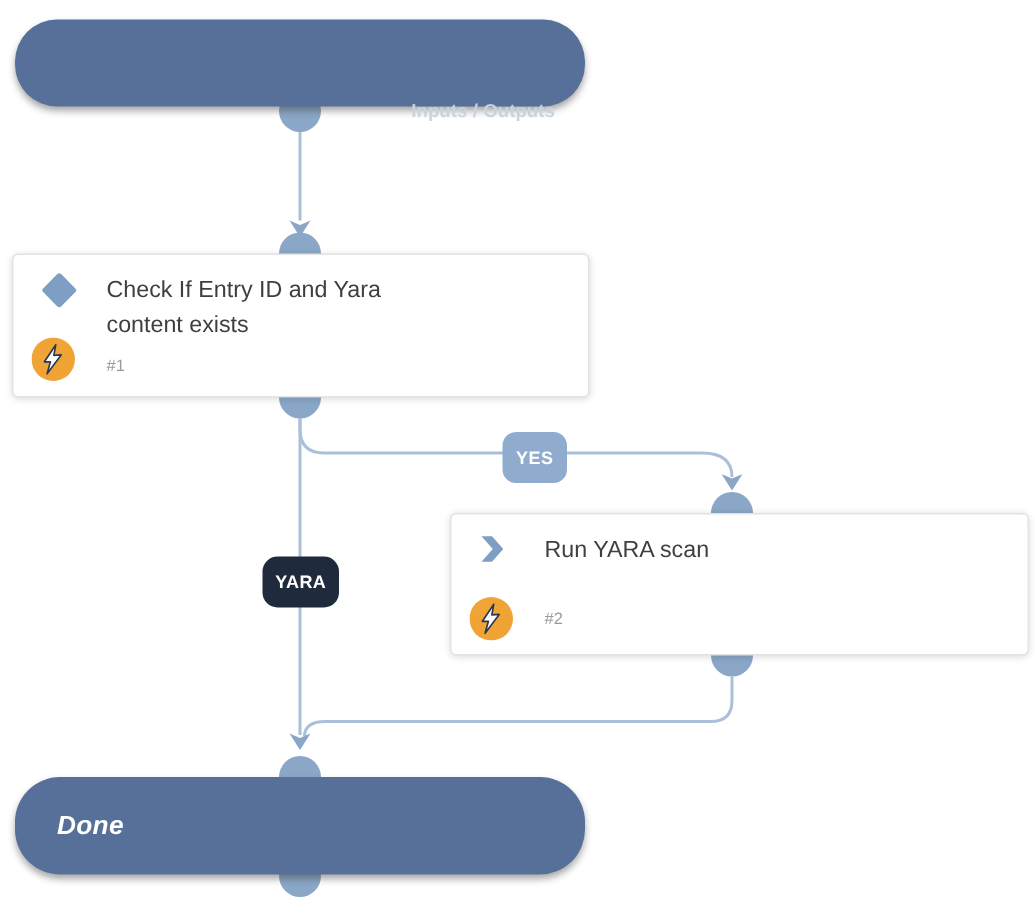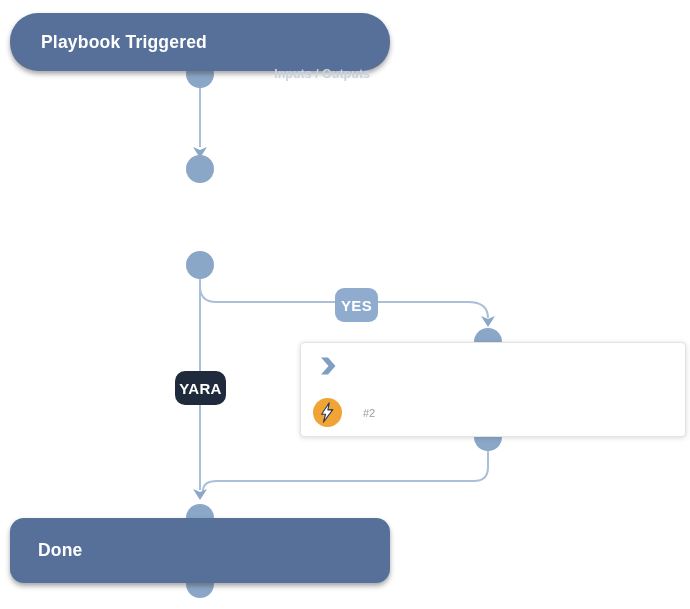--- a/index.html
+++ b/index.html
@@ -23,21 +23,21 @@
   .terminal{
     position:absolute;z-index:2;
     width:380px;height:58px;border-radius:28px;
     background:var(--terminal-fill);
     box-shadow:0 3px 5px rgba(60,60,60,.45);
     display:flex;align-items:center;
     color:var(--terminal-text);
     cursor:pointer;
   }
   .terminal.trigger{left:10px;top:13px;}
-  .terminal.done{left:10px;top:518px;height:65px;border-radius:14px;}
+  .terminal.done{left:10px;top:518px;height:65px;border-radius:30px;font-style:italic;}
   .t-title{font-size:17.5px;font-weight:bold;letter-spacing:.2px;}
   .terminal.trigger .t-title{margin-left:31px;}
   .terminal.done .t-title{margin-left:28px;}
   .t-link{
     position:absolute;right:20px;top:50%;transform:translateY(-50%);
     font-size:12.5px;font-weight:bold;color:var(--link-text);cursor:pointer;margin-top:32px;
   }
 
   
   .card{
@@ -66,21 +66,21 @@
     position:absolute;left:22px;top:15px;width:17px;height:17px;
     background:var(--icon-blue);transform:rotate(45deg);border-radius:2px;
   }
   .chevron-wrap{position:absolute;left:16px;top:12px;width:22px;height:22px;}
   .bolt-wrap{position:absolute;left:12px;top:55px;width:29px;height:29px;}
 
   
   .badge{
     position:absolute;z-index:3;
     display:flex;align-items:center;justify-content:center;
-    color:var(--badge-text);font-weight:bold;font-size:15px;
+    color:var(--badge-text);font-weight:bold;font-size:12px;
     letter-spacing:.3px;
   }
   .badge.yes{left:335px;top:288px;width:43px;height:34px;border-radius:9px;background:var(--yes-badge);}
   .badge.else{left:175px;top:371px;width:51px;height:34px;border-radius:10px;background:var(--else-badge);}
 </style>
 </head>
 <body>
 
 <div class="canvas">
 
@@ -98,35 +98,46 @@
     <circle cx="200" cy="74" r="14" style="fill:var(--node)"></circle>
     <circle cx="200" cy="169" r="14" style="fill:var(--node)"></circle>
     <circle cx="200" cy="265" r="14" style="fill:var(--node)"></circle>
     <circle cx="488" cy="342" r="14" style="fill:var(--node)"></circle>
     <circle cx="488" cy="437" r="14" style="fill:var(--node)"></circle>
     <circle cx="200" cy="518" r="14" style="fill:var(--node)"></circle>
     <circle cx="200" cy="584" r="14" style="fill:var(--node)"></circle>
   </svg>
 
   <div class="terminal trigger">
-    <span class="t-title">Playbook Triggered</span>
     <span class="t-link">Inputs / Outputs</span>
   </div>
 
+  <div class="card condition">
+    <span class="diamond"></span>
+    <div class="card-title">Check If Entry ID and Yara content exists</div>
+    <span class="bolt-wrap">
+      <svg width="29" height="29" viewBox="0 0 29 29">
+        <circle cx="14.5" cy="14.5" r="14.5" style="fill:var(--bolt-bg)"></circle>
+        <path d="M16.2,4.8 L8.6,16.2 L12.6,16.2 L10.4,24.2 L19.8,11.6 L14.9,11.9 Z" style="fill:var(--bolt-glyph);stroke:var(--bolt-stroke)" stroke-width="1.1" stroke-linejoin="round"></path>
+      </svg>
+    </span>
+    <span class="task-num">#1</span>
+  </div>
 
   <div class="badge yes">YES</div>
 
   <div class="badge else">YARA</div>
 
   <div class="card task">
     <span class="chevron-wrap">
       <svg width="22" height="22" viewBox="0 0 22 22">
         <polygon points="4,2.5 11,2.5 18.5,11 11,19.5 4,19.5 11.5,11" style="fill:var(--icon-blue)"></polygon>
       </svg>
     </span>
+    <div class="card-title">Run YARA scan</div>
     <span class="bolt-wrap">
       <svg width="29" height="29" viewBox="0 0 29 29">
         <circle cx="14.5" cy="14.5" r="14.5" style="fill:var(--bolt-bg)"></circle>
         <path d="M16.2,4.8 L8.6,16.2 L12.6,16.2 L10.4,24.2 L19.8,11.6 L14.9,11.9 Z" style="fill:var(--bolt-glyph);stroke:var(--bolt-stroke)" stroke-width="1.1" stroke-linejoin="round"></path>
       </svg>
     </span>
     <span class="task-num">#2</span>
   </div>
 
   <div class="terminal done">

